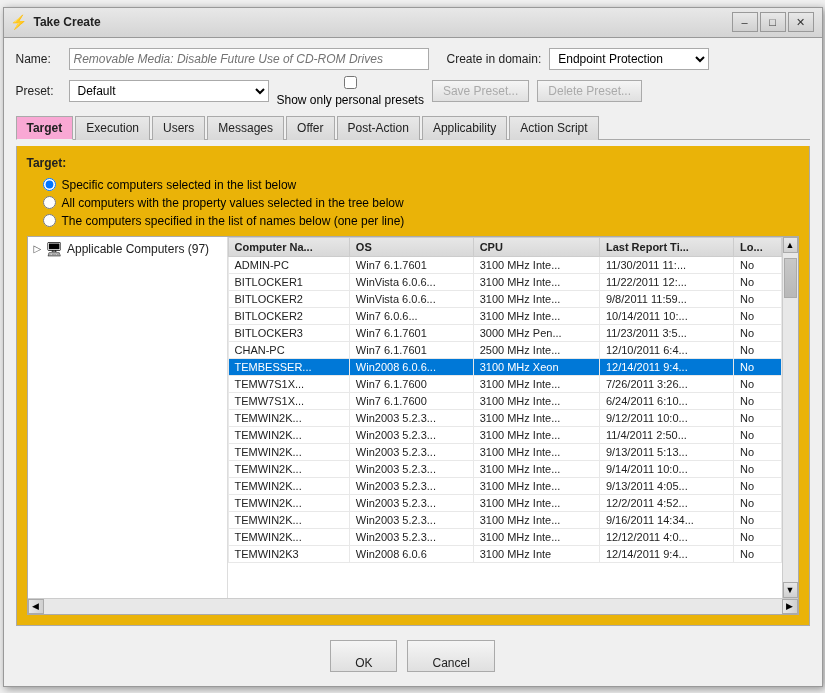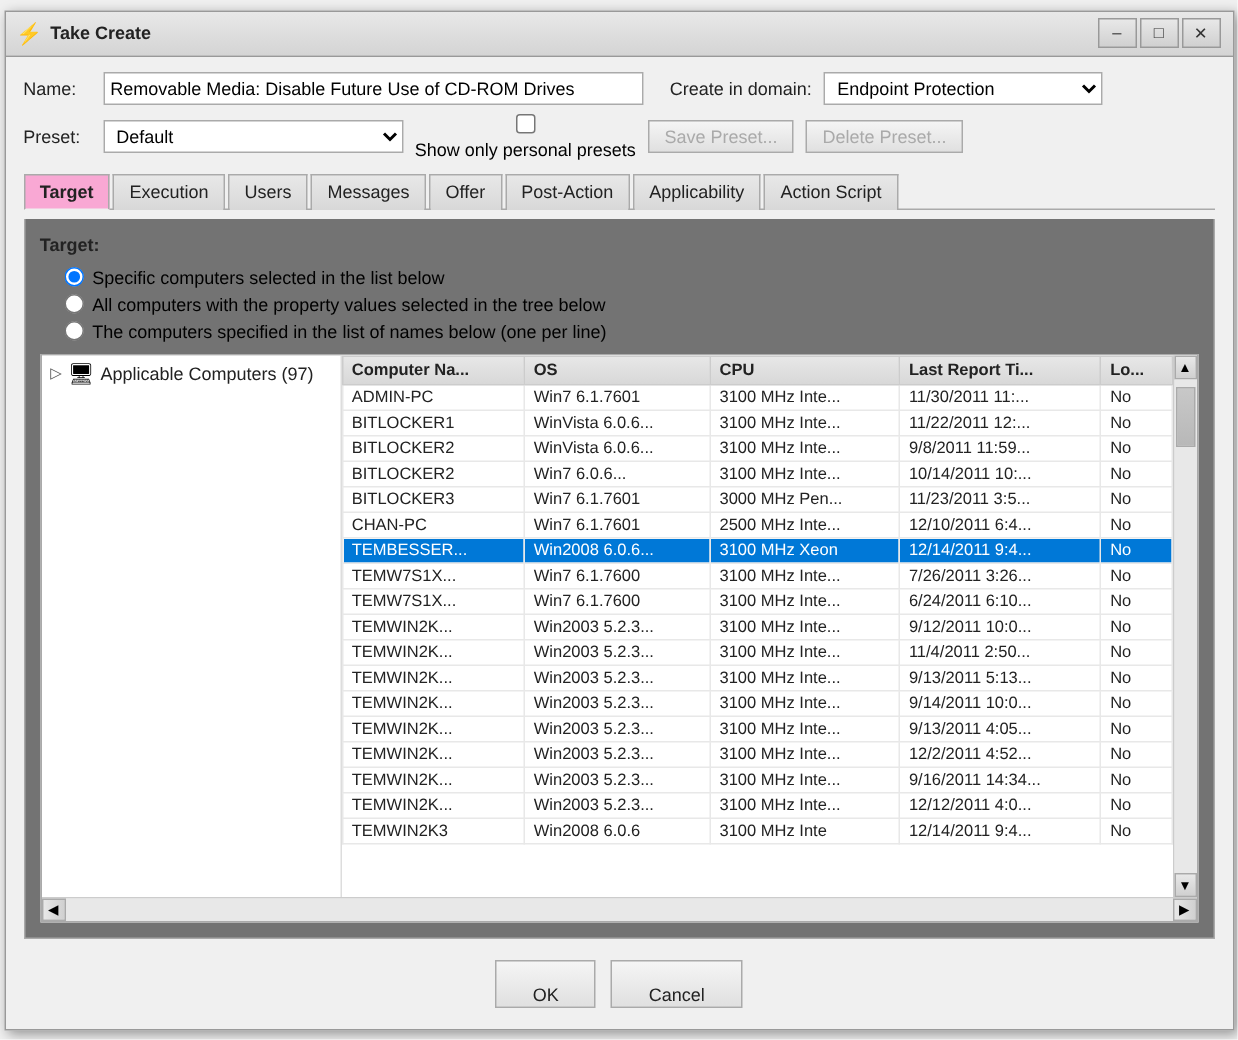--- a/index.html
+++ b/index.html
@@ -80,31 +80,32 @@
       font-size: 12px;
       color: #222;
       min-width: 45px;
     }
     .form-input {
       height: 22px;
       border: 1px solid #aaa;
       background: white;
       padding: 2px 4px;
       font-size: 12px;
-      color: #000000;
+      color: #737373;
+      font-style: italic;
     }
     .name-input { width: 360px; }
     .domain-label { margin-left: 10px; }
     .domain-select {
       height: 22px;
       border: 1px solid #aaa;
       background: white;
       padding: 2px 4px;
       font-size: 12px;
-      width: 186px;
+      width: 160px;
       appearance: auto;
     }
     .preset-select {
       height: 22px;
       border: 1px solid #aaa;
       background: white;
       padding: 2px 4px;
       font-size: 12px;
       width: 200px;
       appearance: auto;
@@ -154,21 +155,21 @@
       background: #f9a8d4;
       border-bottom: 1px solid #f0f0f0;
       z-index: 1;
       font-weight: 600;
     }
 
     
     .tab-content {
       border: 1px solid #aaa;
       border-top: none;
-      background: #737373;
+      background: #eab308;
       padding: 10px;
       flex: 1;
       display: flex;
       flex-direction: column;
       gap: 8px;
       overflow: hidden;
       justify-content: flex-end;
     }
     .target-label {
       font-size: 12px;

